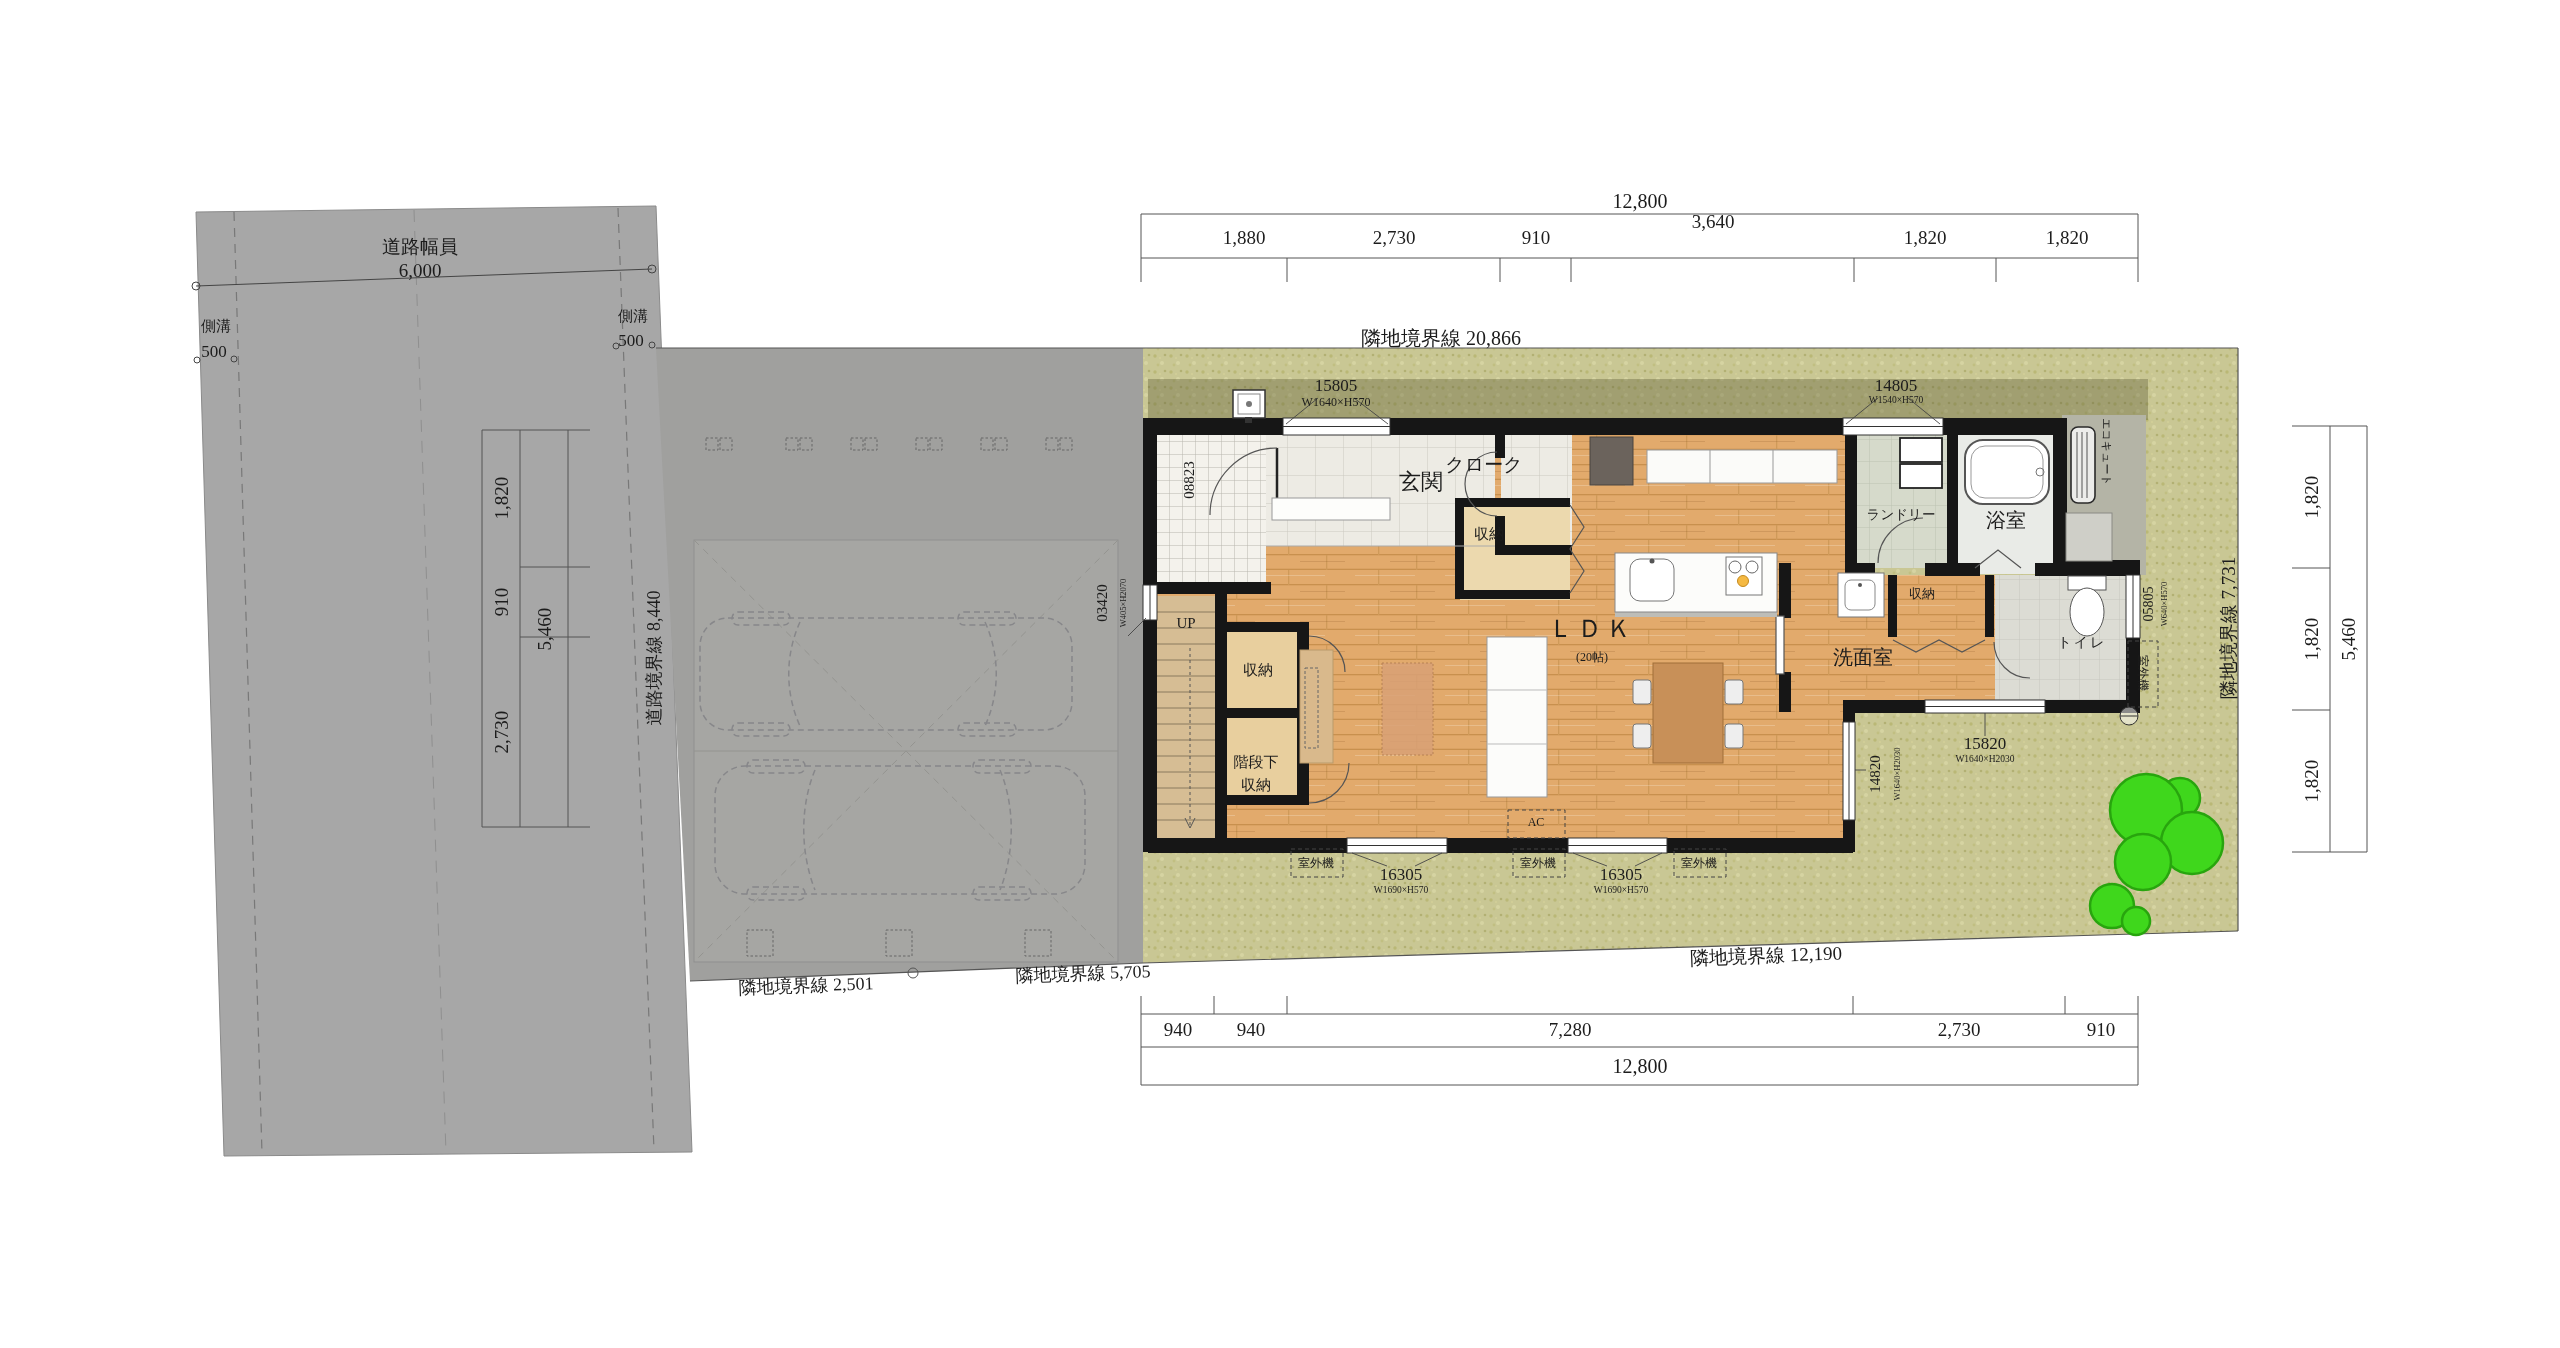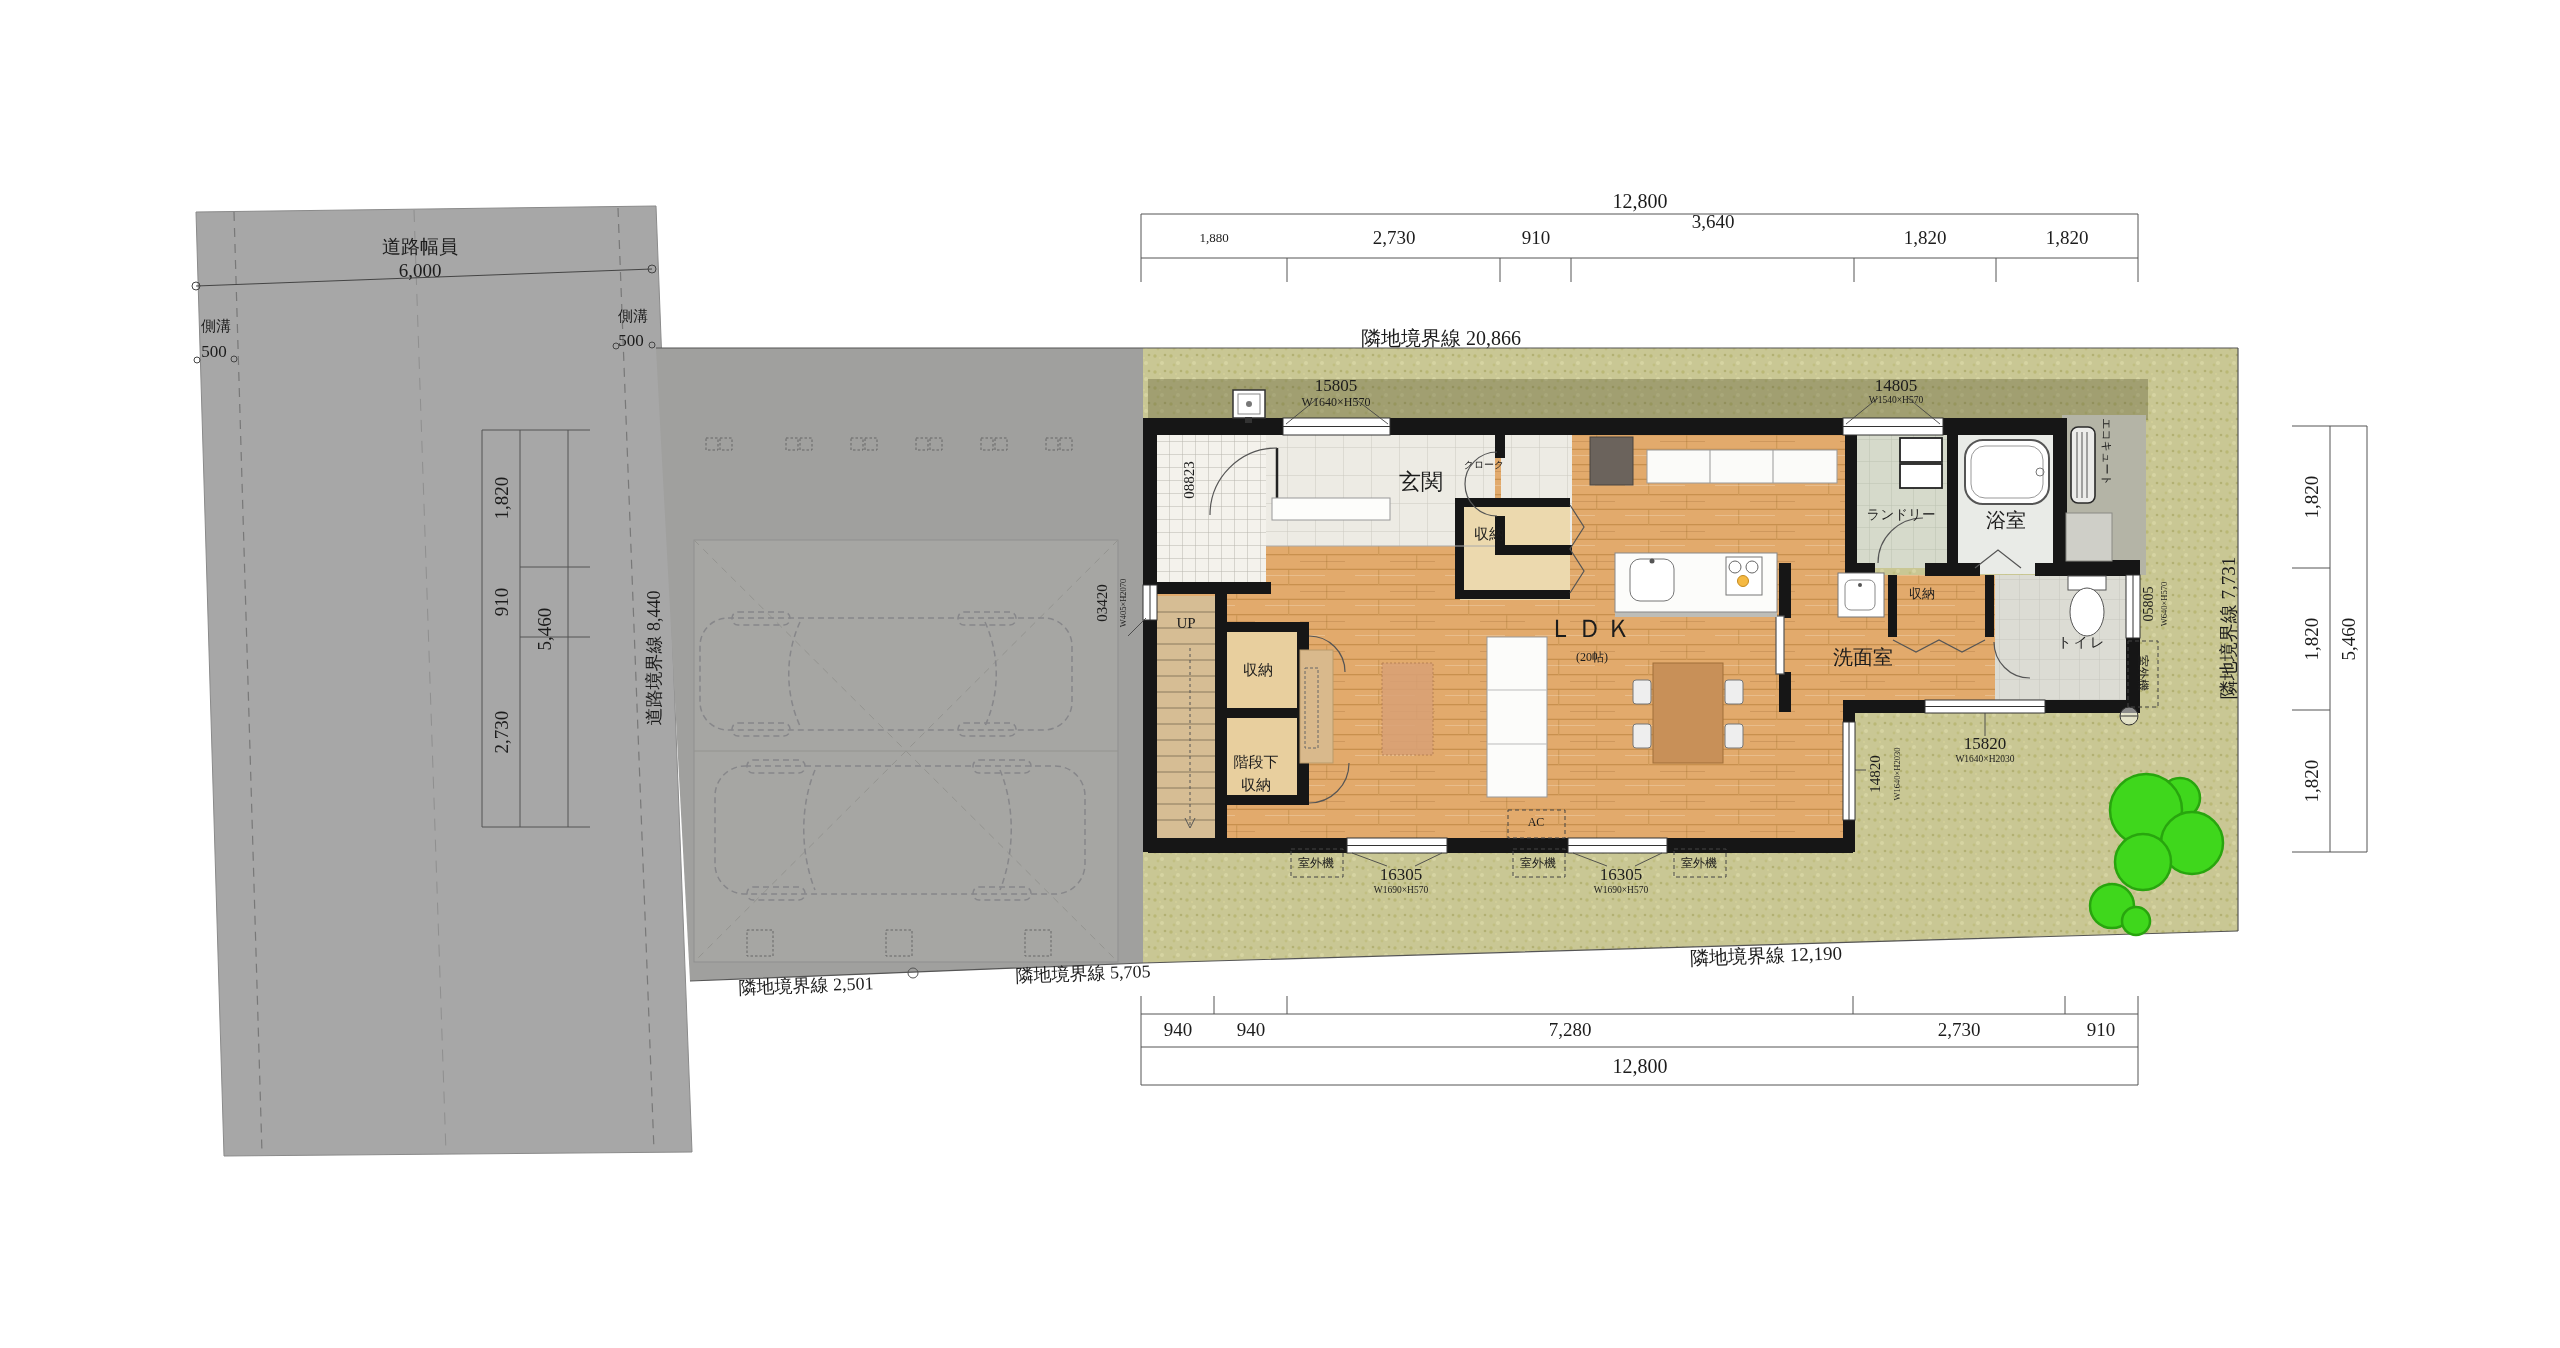--- a/index.html
+++ b/index.html
@@ -345,21 +345,21 @@
       <circle cx="2143" cy="862" r="28"></circle>
     </g>
     <g fill="#3fd71c">
       <circle cx="2112" cy="906" r="22"></circle>
       <circle cx="2136" cy="921" r="14"></circle>
     </g>
   </g>
 </svg>
 
   <div class="lbl" style="left:1640px;top:201px;font-size:20px">12,800</div>
-  <div class="lbl" style="left:1214px;top:238px;font-size:13px">1,880</div>
+  <div class="lbl" style="left:1244px;top:238px;font-size:19px">1,880</div>
   <div class="lbl" style="left:1394px;top:238px;font-size:19px">2,730</div>
   <div class="lbl" style="left:1536px;top:238px;font-size:19px">910</div>
   <div class="lbl" style="left:1713px;top:222px;font-size:19px">3,640</div>
   <div class="lbl" style="left:1925px;top:238px;font-size:19px">1,820</div>
   <div class="lbl" style="left:2067px;top:238px;font-size:19px">1,820</div>
 
   <div class="lbl" style="left:1178px;top:1030px;font-size:19px">940</div>
   <div class="lbl" style="left:1251px;top:1030px;font-size:19px">940</div>
   <div class="lbl" style="left:1570px;top:1030px;font-size:19px">7,280</div>
   <div class="lbl" style="left:1959px;top:1030px;font-size:19px">2,730</div>
@@ -384,21 +384,21 @@
   <div class="lbl rotL" style="left:654px;top:658px;font-size:18px"><span>道路境界線</span>&nbsp;<span>8,440</span></div>
 
   <div class="lbl" style="left:420px;top:247px;font-size:19px">道路幅員</div>
   <div class="lbl" style="left:420px;top:271px;font-size:19px">6,000</div>
   <div class="lbl" style="left:216px;top:327px;font-size:15px">側溝</div>
   <div class="lbl" style="left:214px;top:352px;font-size:17px">500</div>
   <div class="lbl" style="left:633px;top:317px;font-size:15px">側溝</div>
   <div class="lbl" style="left:631px;top:341px;font-size:17px">500</div>
 
   <div class="lbl" style="left:1421px;top:482px;font-size:22px">玄関</div>
-  <div class="lbl" style="left:1484px;top:465px;font-size:10px">クローク</div>
+  <div class="lbl" style="left:1484px;top:465px;font-size:19px">クローク</div>
   <div class="lbl" style="left:1489px;top:535px;font-size:15px">収納</div>
   <div class="lbl" style="left:1592px;top:629px;font-size:25px;letter-spacing:4px">ＬＤＫ</div>
   <div class="lbl" style="left:1592px;top:657px;font-size:12px">(20帖)</div>
   <div class="lbl" style="left:1186px;top:624px;font-size:15px">UP</div>
   <div class="lbl" style="left:1258px;top:671px;font-size:15px">収納</div>
   <div class="lbl" style="left:1256px;top:763px;font-size:15px">階段下</div>
   <div class="lbl" style="left:1256px;top:786px;font-size:15px">収納</div>
   <div class="lbl" style="left:1901px;top:515px;font-size:13.5px">ランドリー</div>
   <div class="lbl" style="left:2006px;top:520px;font-size:20px">浴室</div>
   <div class="lbl" style="left:1863px;top:657px;font-size:20px">洗面室</div>

